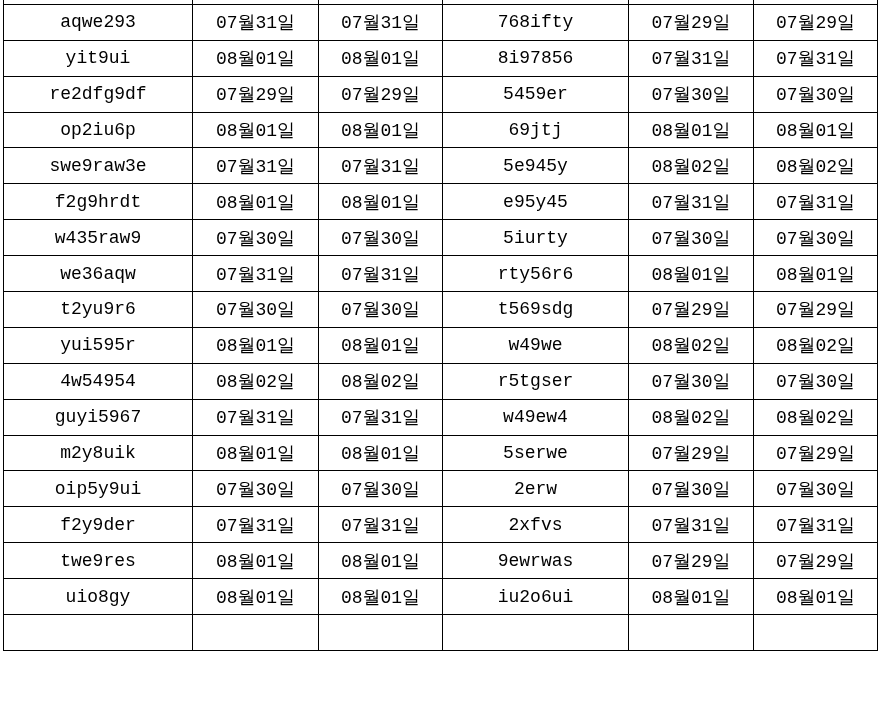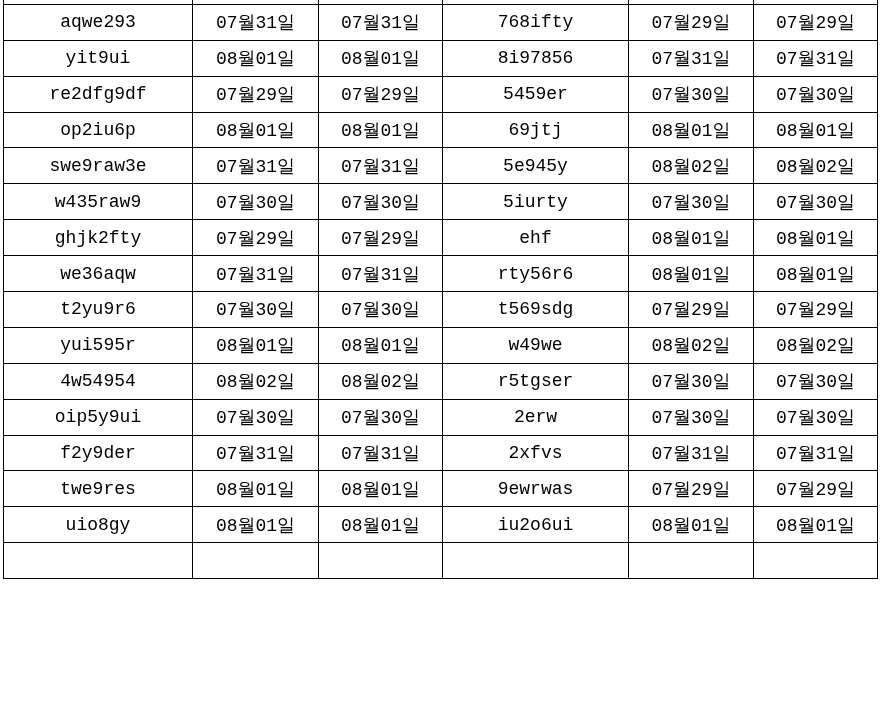--- a/index.html
+++ b/index.html
@@ -94,36 +94,36 @@
         </tr>
         <tr>
           <td>swe9raw3e</td>
           <td>07월31일</td>
           <td>07월31일</td>
           <td>5e945y</td>
           <td>08월02일</td>
           <td>08월02일</td>
         </tr>
         <tr>
+          <td>f2g9hrdt</td>
+          <td>08월01일</td>
+          <td>08월01일</td>
+          <td>e95y45</td>
+          <td>07월31일</td>
+          <td>07월31일</td>
+        </tr>
+        <tr>
           <td>w435raw9</td>
           <td>07월30일</td>
           <td>07월30일</td>
           <td>5iurty</td>
           <td>07월30일</td>
           <td>07월30일</td>
         </tr>
         <tr>
-          <td>ghjk2fty</td>
-          <td>07월29일</td>
-          <td>07월29일</td>
-          <td>ehf</td>
-          <td>08월01일</td>
-          <td>08월01일</td>
-        </tr>
-        <tr>
           <td>we36aqw</td>
           <td>07월31일</td>
           <td>07월31일</td>
           <td>rty56r6</td>
           <td>08월01일</td>
           <td>08월01일</td>
         </tr>
         <tr>
           <td>t2yu9r6</td>
           <td>07월30일</td>
@@ -140,20 +140,36 @@
           <td>08월02일</td>
           <td>08월02일</td>
         </tr>
         <tr>
           <td>4w54954</td>
           <td>08월02일</td>
           <td>08월02일</td>
           <td>r5tgser</td>
           <td>07월30일</td>
           <td>07월30일</td>
+        </tr>
+        <tr>
+          <td>guyi5967</td>
+          <td>07월31일</td>
+          <td>07월31일</td>
+          <td>w49ew4</td>
+          <td>08월02일</td>
+          <td>08월02일</td>
+        </tr>
+        <tr>
+          <td>m2y8uik</td>
+          <td>08월01일</td>
+          <td>08월01일</td>
+          <td>5serwe</td>
+          <td>07월29일</td>
+          <td>07월29일</td>
         </tr>
         <tr>
           <td>oip5y9ui</td>
           <td>07월30일</td>
           <td>07월30일</td>
           <td>2erw</td>
           <td>07월30일</td>
           <td>07월30일</td>
         </tr>
         <tr>

